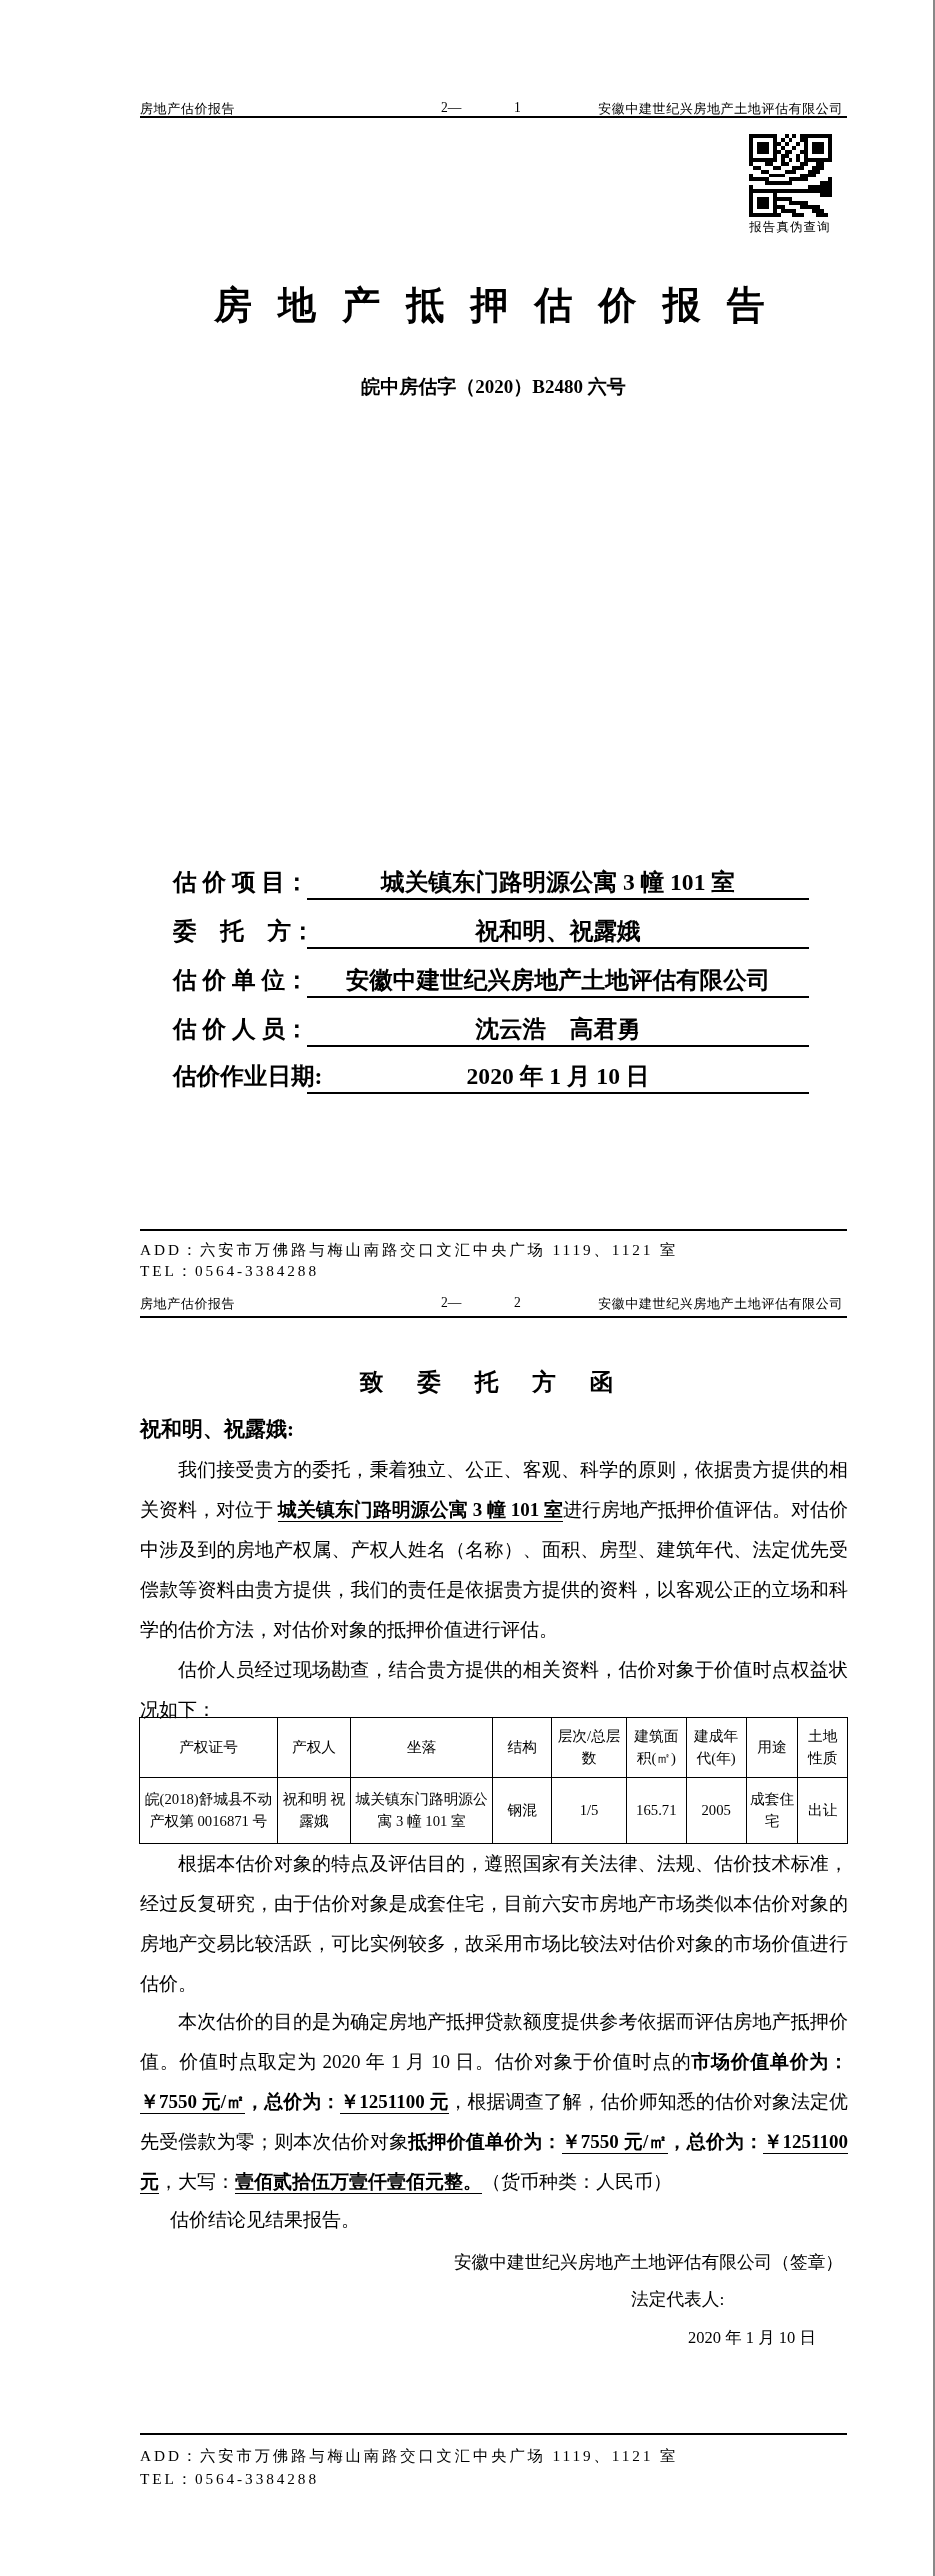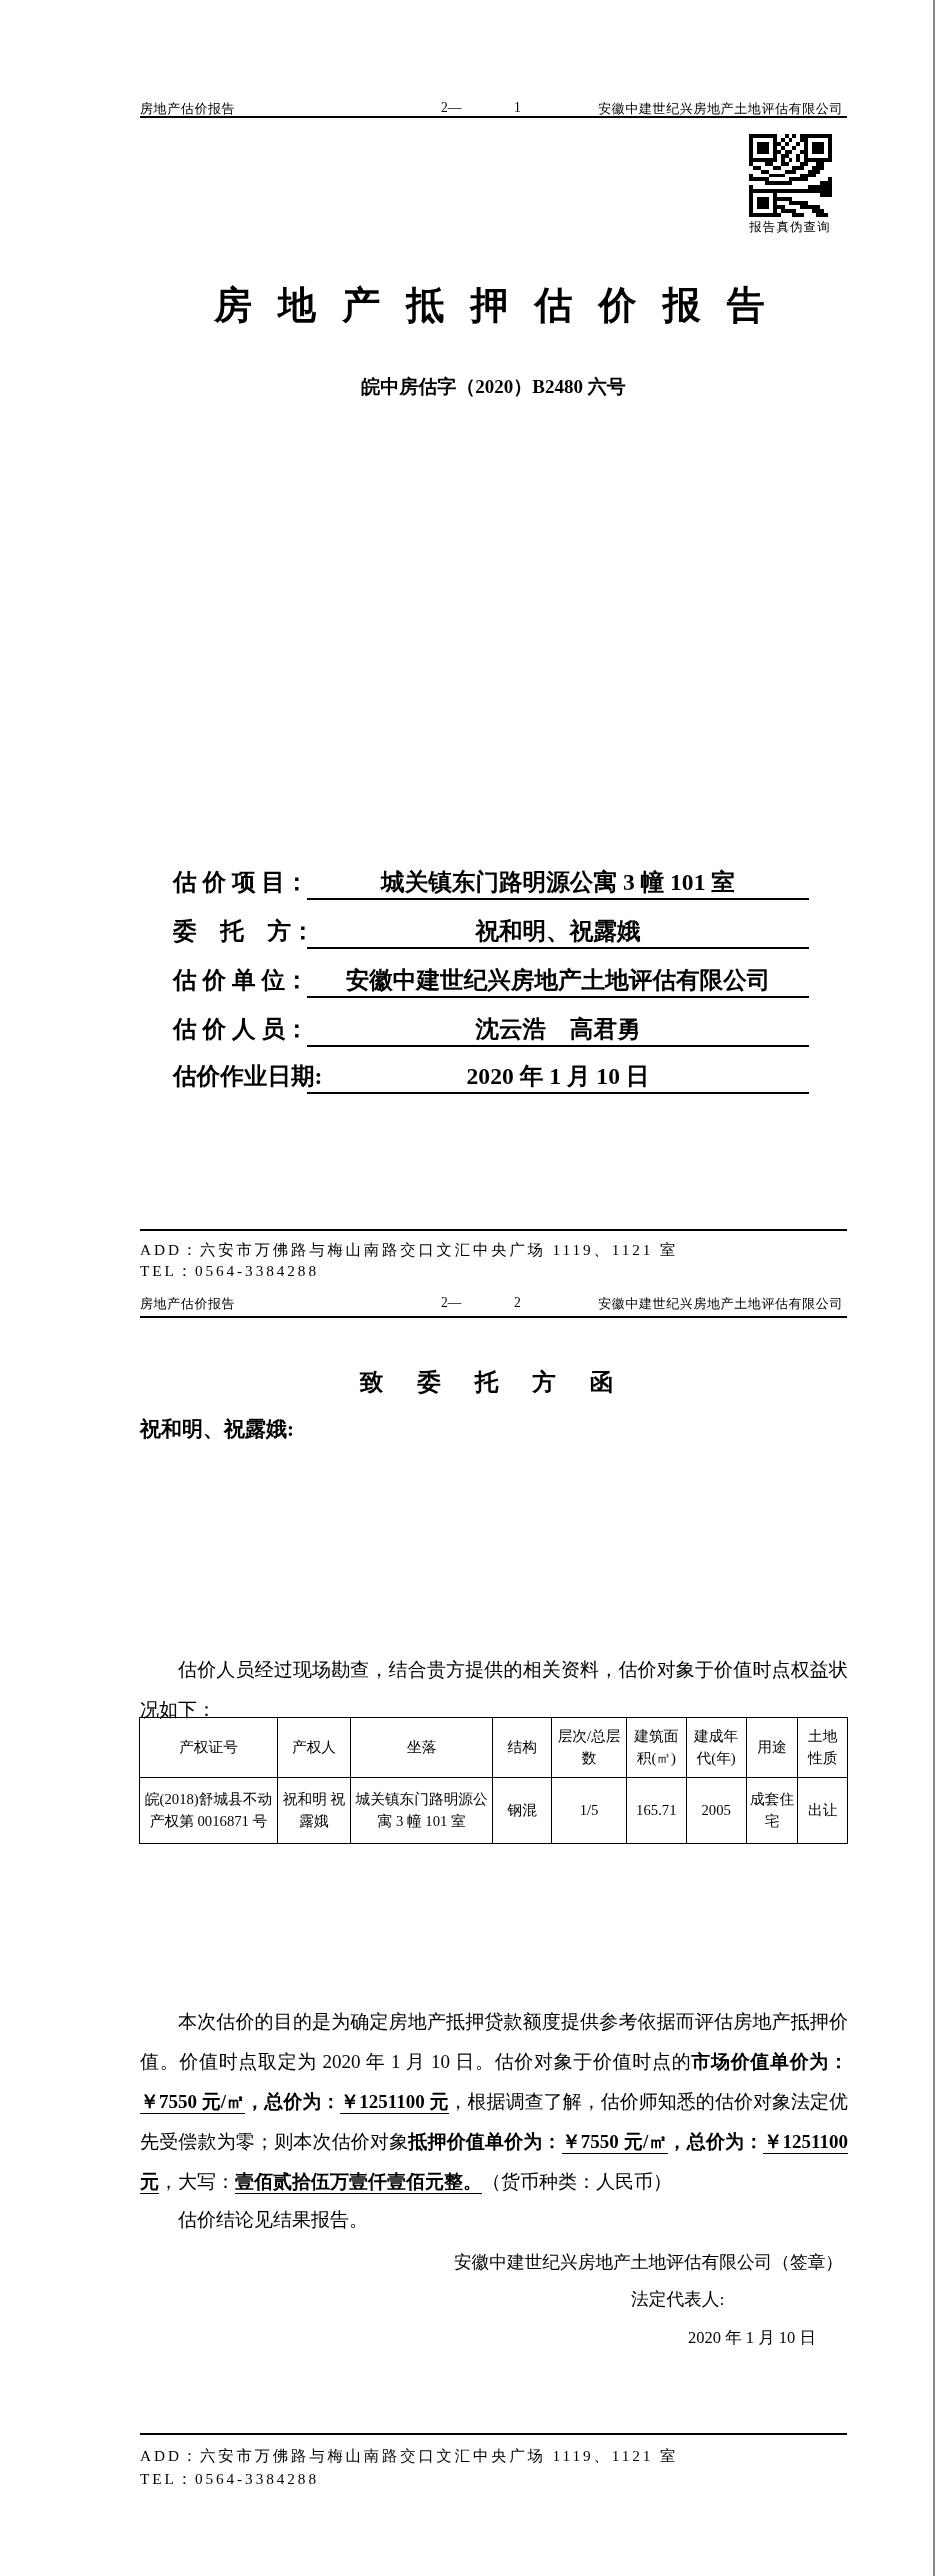--- a/index.html
+++ b/index.html
@@ -243,20 +243,21 @@
 
   <div class="abs hdr-small" style="left:140px;top:1295px;">房地产估价报告</div>
   <div class="abs pgnum" style="left:441px;top:1295px;">2—</div>
   <div class="abs pgnum" style="left:514px;top:1295px;">2</div>
   <div class="abs hdr-small" style="right:90px;top:1295px;">安徽中建世纪兴房地产土地评估有限公司</div>
   <div class="hline" style="left:140px;top:1316px;width:707px;"></div>
 
   <div class="abs sec-title" style="left:140px;top:1366px;">致 委 托 方 函</div>
   <div class="abs salutation" style="left:140px;top:1415px;">祝和明、祝露娥:</div>
 
+  <div class="abs para" style="left:140px;top:1450px;"><span>我们接受贵方的委托，秉着独立、公正、客观、科学的原则，依据贵方提供的相关资料，对位于 </span><span class="sb su">城关镇东门路明源公寓 3 幢 101 室</span><span>进行房地产抵押价值评估。对估价中涉及到的房地产权属、产权人姓名（名称）、面积、房型、建筑年代、法定优先受偿款等资料由贵方提供，我们的责任是依据贵方提供的资料，以客观公正的立场和科学的估价方法，对估价对象的抵押价值进行评估。</span></div>
   <div class="abs para" style="left:140px;top:1650px;"><span>估价人员经过现场勘查，结合贵方提供的相关资料，估价对象于价值时点权益状况如下：</span></div>
 
   <table class="prop abs" style="left:139px;top:1717px;border-radius:10px;">
       <colgroup>
         <col style="width: 19.5%;">
         <col style="width: 10.3%;">
         <col style="width: 20.1%;">
         <col style="width: 8.3%;">
         <col style="width: 10.6%;">
         <col style="width: 8.4%;">
@@ -285,22 +286,23 @@
           <td>钢混</td>
           <td>1/5</td>
           <td>165.71</td>
           <td>2005</td>
           <td>成套住宅</td>
           <td>出让</td>
         </tr>
       </tbody>
     </table>
 
+  <div class="abs para" style="left:140px;top:1844px;"><span>根据本估价对象的特点及评估目的，遵照国家有关法律、法规、估价技术标准，经过反复研究，由于估价对象是成套住宅，目前六安市房地产市场类似本估价对象的房地产交易比较活跃，可比实例较多，故采用市场比较法对估价对象的市场价值进行估价。</span></div>
   <div class="abs para" style="left:140px;top:2002px;"><span>本次估价的目的是为确定房地产抵押贷款额度提供参考依据而评估房地产抵押价值。价值时点取定为 2020 年 1 月 10 日。估价对象于价值时点的</span><span class="sb">市场价值单价为：</span><span class="sb su">￥7550 元/㎡</span><span class="sb">，总价为：</span><span class="sb su">￥1251100 元</span><span>，根据调查了解，估价师知悉的估价对象法定优先受偿款为零；则本次估价对象</span><span class="sb">抵押价值单价为：</span><span class="sb su">￥7550 元/㎡</span><span class="sb">，总价为：</span><span class="sb su">￥1251100 元</span><span>，大写：</span><span class="sb su">壹佰贰拾伍万壹仟壹佰元整。</span><span>（货币种类：人民币）</span></div>
-  <div class="abs para" style="left:140px;top:2200px;"><span>估价结论见结果报告。</span></div>
+  <div class="abs para" style="left:132px;top:2200px;"><span>估价结论见结果报告。</span></div>
 
   <div class="abs sig" style="right:90px;top:2250px;">安徽中建世纪兴房地产土地评估有限公司（签章）</div>
   <div class="abs sig" style="left:603px;top:2287px;">法定代表人:</div>
   <div class="abs sig-date" style="left:688px;top:2327px;">2020 年 1 月 10 日</div>
 
   <div class="hline" style="left:140px;top:2433px;width:707px;"></div>
   <div class="abs footer-line" style="left:140px;top:2446px;">ADD：六安市万佛路与梅山南路交口文汇中央广场 1119、1121 室</div>
   <div class="abs footer-line" style="left:140px;top:2469px;">TEL：0564-3384288</div>
 
 </div>

